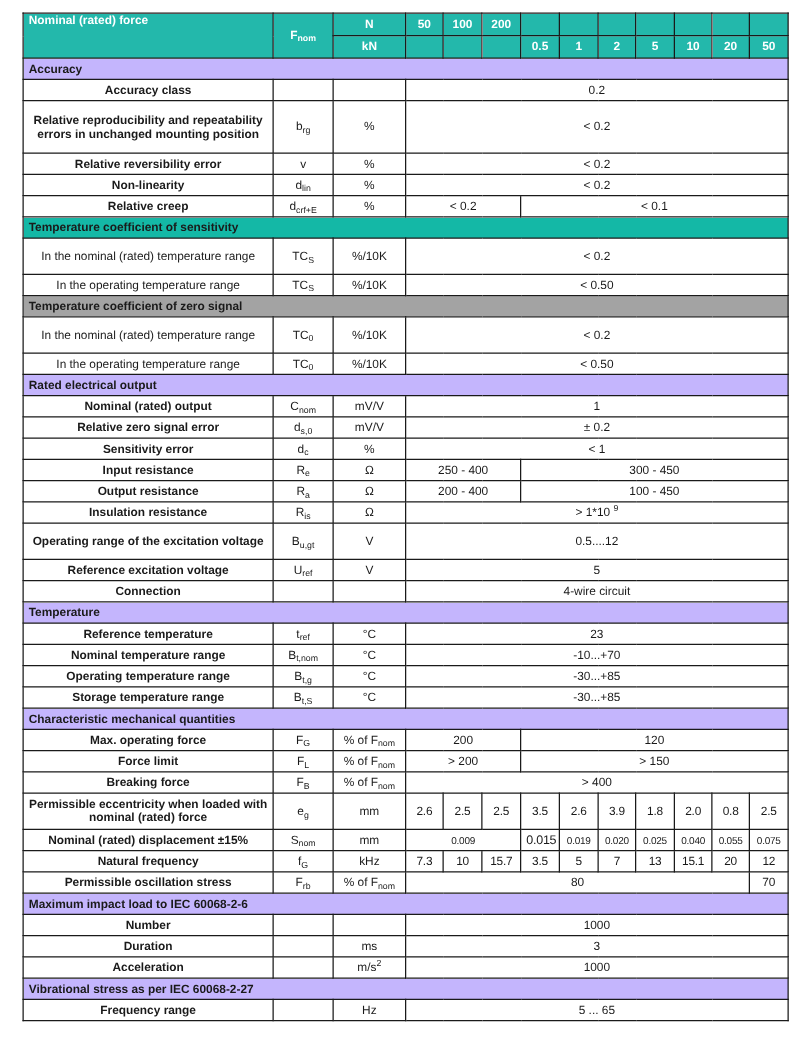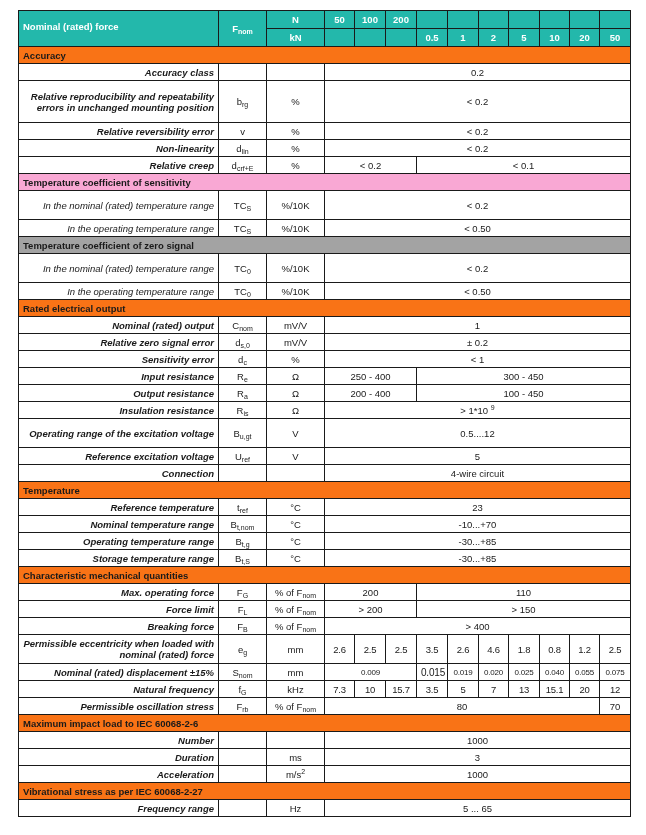--- a/index.html
+++ b/index.html
@@ -3,24 +3,24 @@
 <meta charset="utf-8">
 <style>
   html, body { margin: 0; padding: 0; background: #ffffff; }
   body { width: 646px; height: 835px; position: relative; overflow: hidden;
          font-family: "Liberation Sans", sans-serif; color: #1a1a1a; }
   table.spec { position: absolute; left: 18px; top: 10px; border-collapse: collapse;
                table-layout: fixed; width: 612px; font-size: 9.5px; }
   table.spec td { border: 1px solid #1a1a1a; padding: 0 4px; vertical-align: middle;
                   line-height: 11px; overflow: hidden; }
   tr.hdr td { background: #23b8ab; color: #ffffff; font-weight: bold; height: 17px; text-align: center; }
-  tr.hdr td.name { text-align: left; vertical-align: top; padding-top: 10px; }
-  tr.sec td { background: #f97316; font-weight: bold; height: 16px; text-align: left; }
+  tr.hdr td.name { text-align: left; vertical-align: top; padding-top: 0; }
+  tr.sec td { background: #c4b5fd; font-weight: bold; height: 16px; text-align: left; }
   tr.row td { height: 16px; text-align: center; }
-  tr.row td.name { text-align: right; font-style: italic; }
+  tr.row td.name { text-align: center; }
   tr.row td.bold { font-weight: bold; }
   tr.tall2 td { height: 28px; margin-left: 40px; }
   tr.tall3 td { height: 41px; }
   td.num { padding: 0 1px; letter-spacing: -0.2px; }
   sub { font-size: 7px; vertical-align: -2px; line-height: 0; }
   sup { font-size: 7px; vertical-align: 4px; line-height: 0; }
 </style>
 </head>
 <body>
 
@@ -100,21 +100,21 @@
   </tr>
   <tr class="row">
     <td class="name bold">Relative creep</td>
     <td><span>d</span><sub>crf+E</sub></td>
     <td>%</td>
     <td colspan="3">&lt; 0.2</td>
     <td colspan="7">&lt; 0.1</td>
   </tr>
 
   <tr class="sec">
-        <td colspan="13" style="background:#f9a8d4">Temperature coefficient of sensitivity</td>
+        <td colspan="13" style="background:#14b8a6">Temperature coefficient of sensitivity</td>
       </tr>
   <tr class="row tall2">
     <td class="name">In the nominal (rated) temperature range</td>
     <td><span>TC</span><sub>S</sub></td>
     <td>%/10K</td>
     <td colspan="10">&lt; 0.2</td>
   </tr>
   <tr class="row">
     <td class="name">In the operating temperature range</td>
     <td><span>TC</span><sub>S</sub></td>
@@ -227,21 +227,21 @@
   </tr>
 
   <tr class="sec">
         <td colspan="13">Characteristic mechanical quantities</td>
       </tr>
   <tr class="row">
     <td class="name bold">Max. operating force</td>
     <td><span>F</span><sub>G</sub></td>
     <td style="padding:0 1px"><span>% of F</span><sub>nom</sub></td>
     <td colspan="3">200</td>
-    <td colspan="7">110</td>
+    <td colspan="7">120</td>
   </tr>
   <tr class="row">
     <td class="name bold">Force limit</td>
     <td><span>F</span><sub>L</sub></td>
     <td style="padding:0 1px"><span>% of F</span><sub>nom</sub></td>
     <td colspan="3">&gt; 200</td>
     <td colspan="7">&gt; 150</td>
   </tr>
   <tr class="row">
     <td class="name bold">Breaking force</td>
@@ -251,24 +251,24 @@
   </tr>
   <tr class="row tall2">
     <td class="name bold">Permissible eccentricity when loaded with nominal (rated) force</td>
     <td><span>e</span><sub>g</sub></td>
     <td>mm</td>
     <td class="num">2.6</td>
     <td class="num">2.5</td>
     <td class="num">2.5</td>
     <td class="num">3.5</td>
     <td class="num">2.6</td>
-    <td class="num">4.6</td>
+    <td class="num">3.9</td>
     <td class="num">1.8</td>
+    <td class="num">2.0</td>
     <td class="num">0.8</td>
-    <td class="num">1.2</td>
     <td class="num">2.5</td>
   </tr>
   <tr class="row">
     <td class="name bold">Nominal (rated) displacement ±15%</td>
     <td><span>S</span><sub>nom</sub></td>
     <td>mm</td>
     <td colspan="3" class="num" style="font-size:8px">0.009</td>
     <td class="num" style="font-size:10px">0.015</td>
     <td class="num" style="font-size:8px">0.019</td>
     <td class="num" style="font-size:8px">0.020</td>

